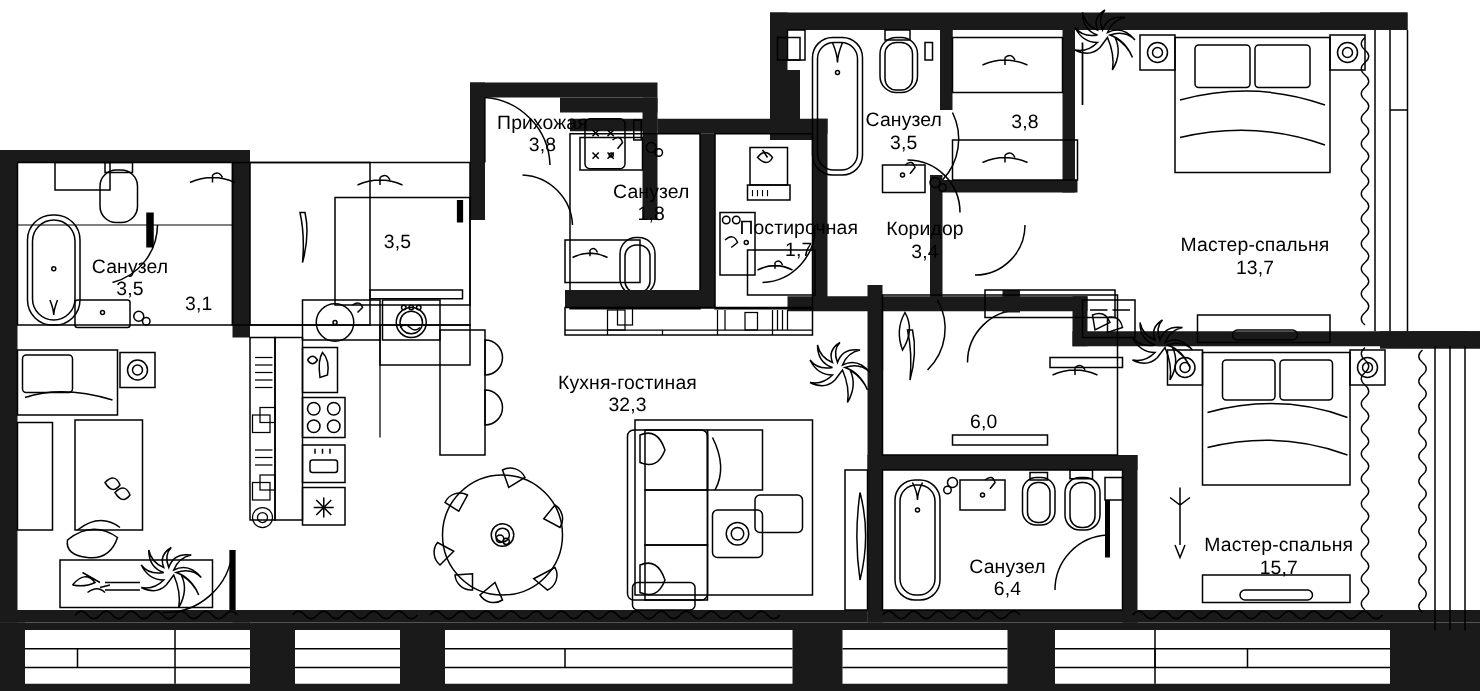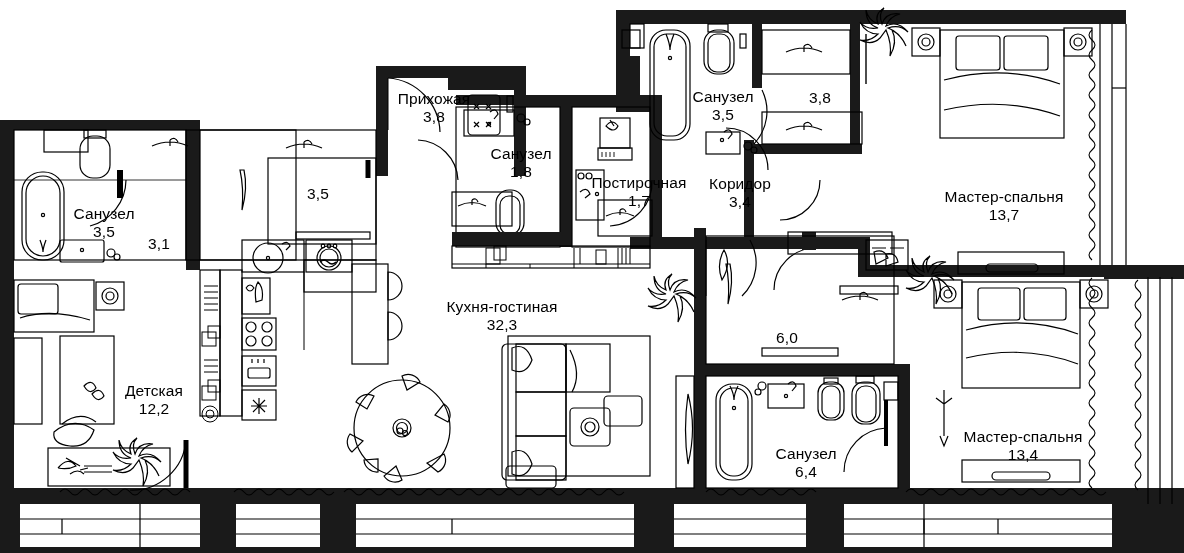--- a/index.html
+++ b/index.html
@@ -425,24 +425,20 @@
   <div class="lbl" style="left:569px;top:174px;width:140px;">
     <span class="n">Постирочная</span>
     <span class="a">1,7</span>
   </div>
 
   <div class="lbl" style="left:427px;top:286px;width:150px;margin-top:12px;">
     <span class="n">Кухня-гостиная</span>
     <span class="a">32,3</span>
   </div>
 
-  <div class="lbl" style="left:94px;top:382px;width:120px;">
-    <span class="n">Детская</span>
-    <span class="a">12,2</span>
-  </div>
 
   <div class="lbl" style="left:663px;top:88px;width:120px;">
     <span class="n">Санузел</span>
     <span class="a">3,5</span>
   </div>
 
   <div class="lbl only" style="left:790px;top:89px;width:60px;">
     <span class="a">3,8</span>
   </div>
 
@@ -460,16 +456,16 @@
     <span class="a">6,0</span>
   </div>
 
   <div class="lbl" style="left:746px;top:445px;width:120px;">
     <span class="n">Санузел</span>
     <span class="a">6,4</span>
   </div>
 
   <div class="lbl" style="left:943px;top:428px;width:160px;">
     <span class="n">Мастер-спальня</span>
-    <span class="a">13,4</span>
+    <span class="a">15,7</span>
   </div>
 
 </div>
 
 </body></html>

